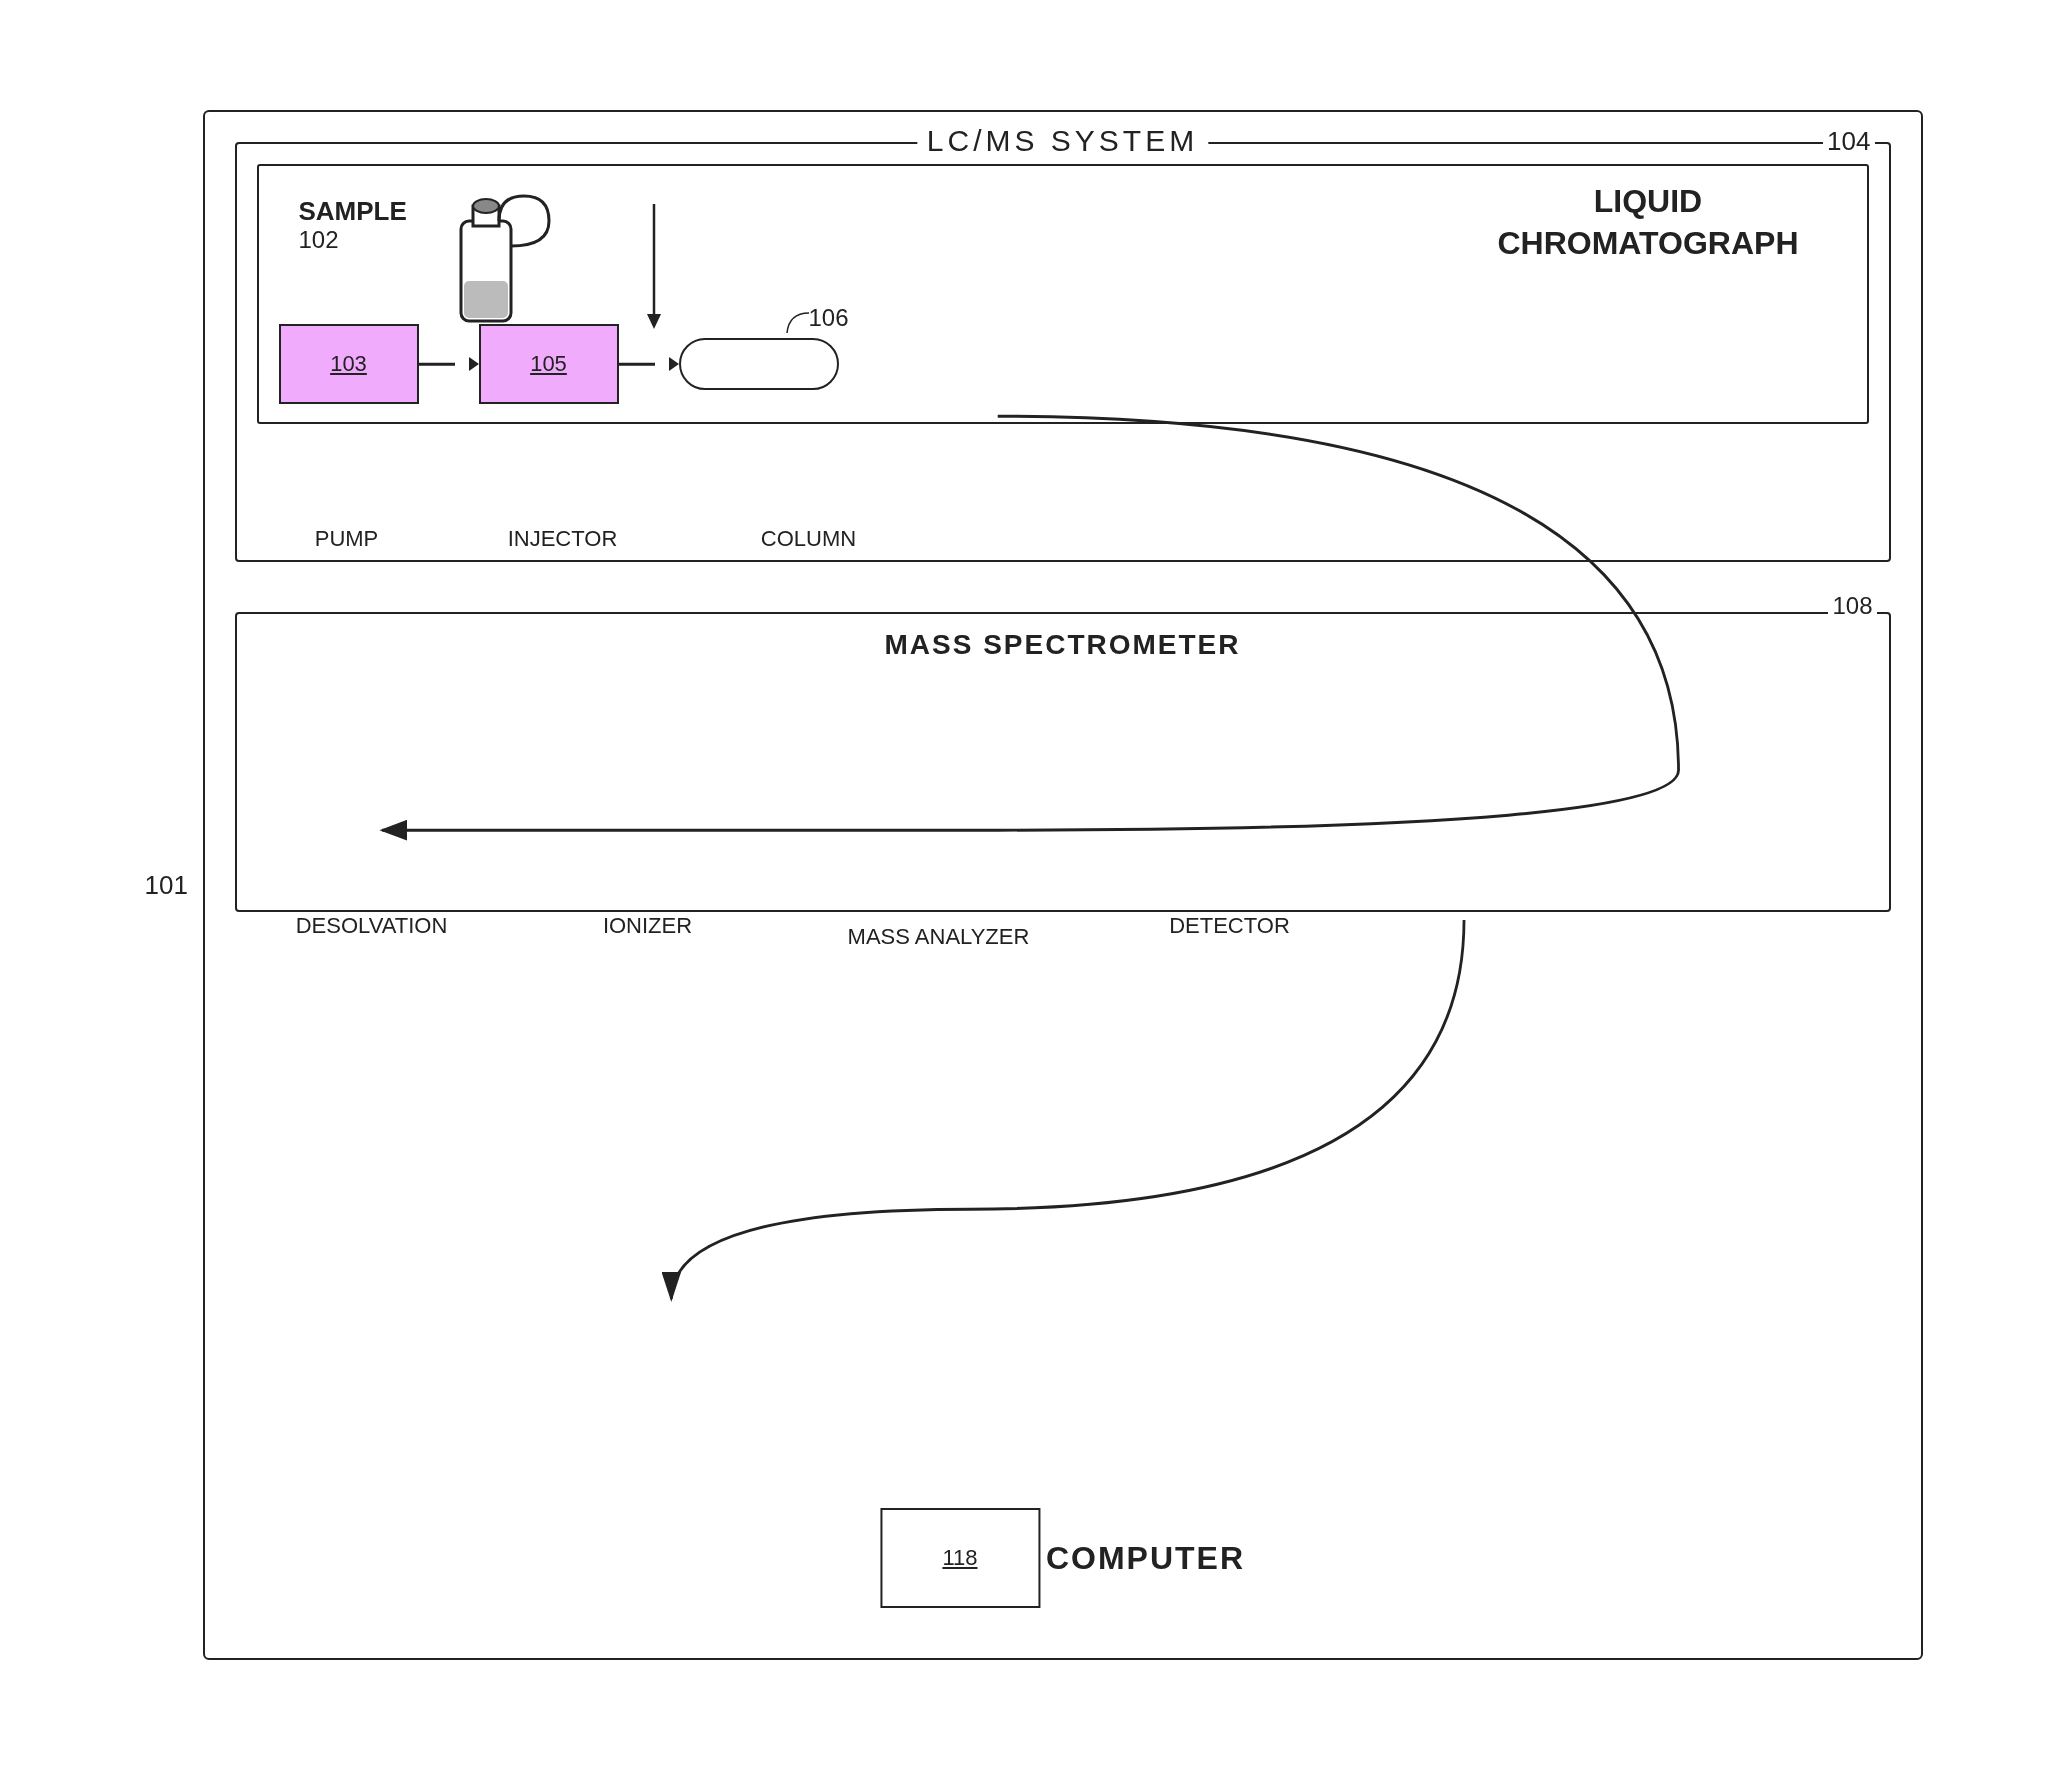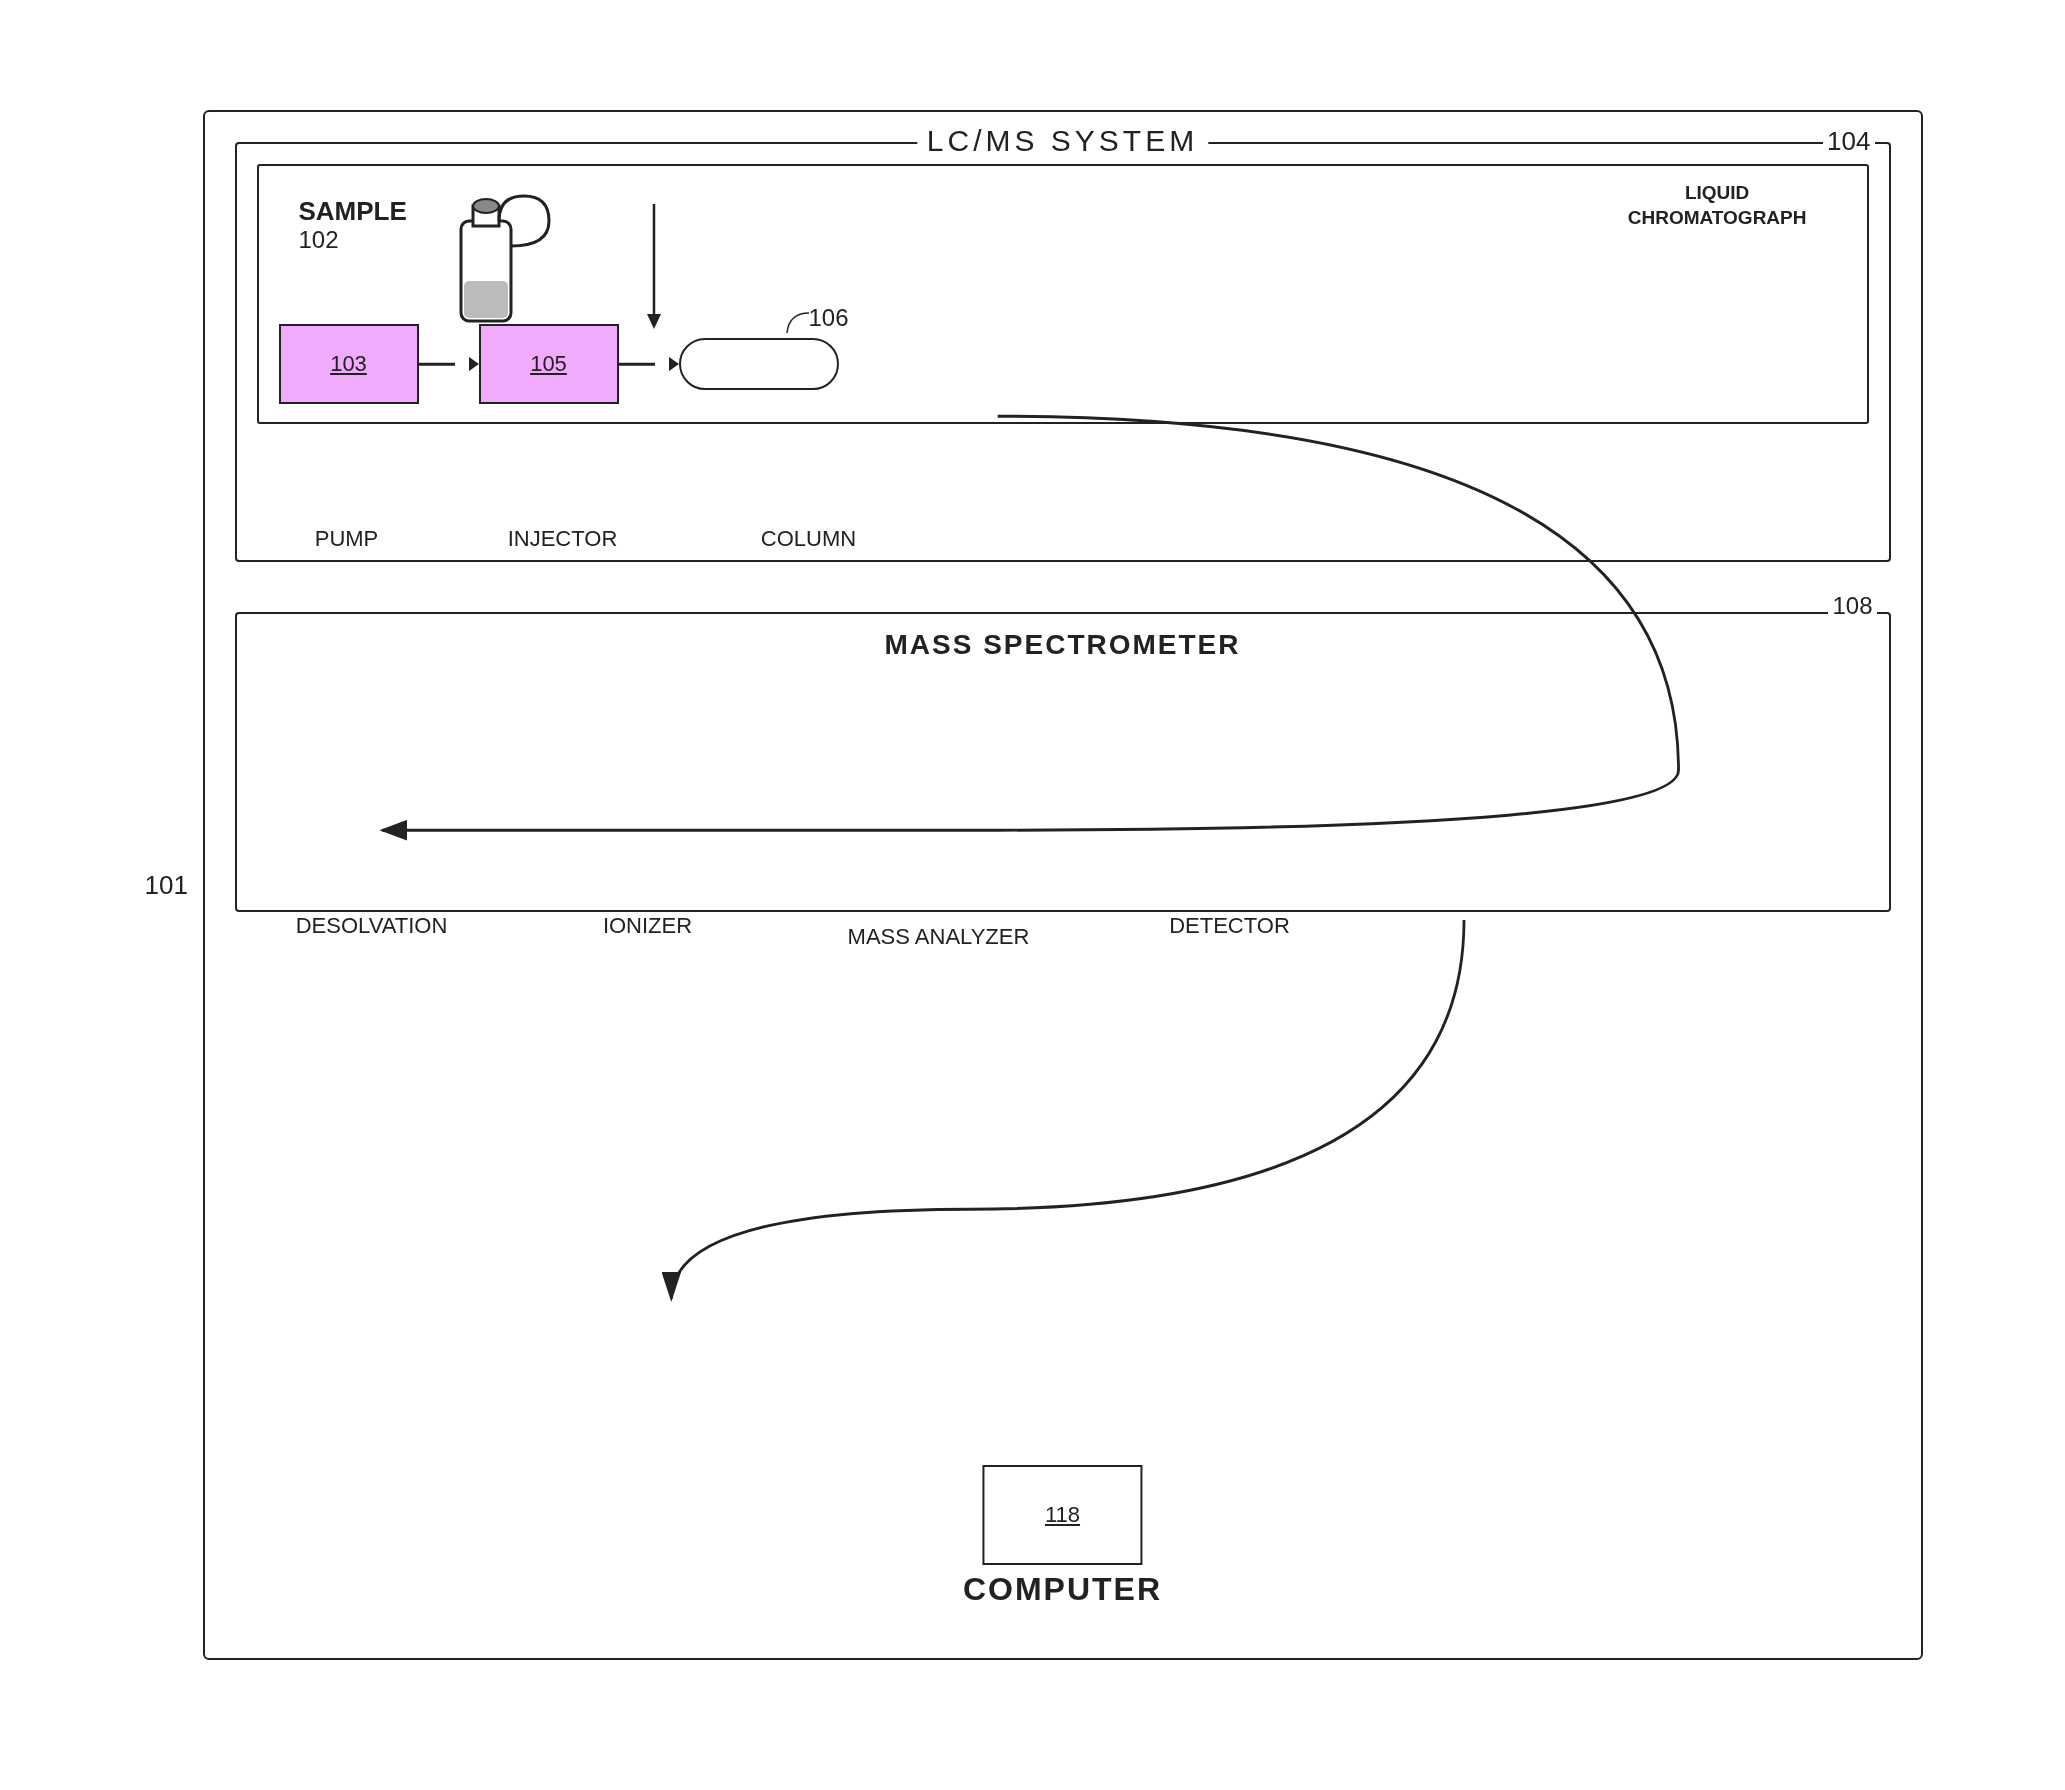--- a/index.html
+++ b/index.html
@@ -73,22 +73,22 @@
       border: 2px solid #222;
       top: 20px;
       left: 20px;
       right: 20px;
       height: 260px;
       border-radius: 3px;
     }
     .lc-title {
       position: absolute;
       top: 15px;
-      right: 60px;
-      font-size: 19px;
+      right: 68px;
+      font-size: 32px;
       font-weight: bold;
       color: #222;
       line-height: 1.3;
       text-align: center;
     }
     
     .sample-area {
       position: absolute;
       top: 20px;
       left: 30px;
@@ -325,21 +325,21 @@
         <span style="font-size:22px;color:#222;width:170px;text-align:center;">DESOLVATION</span>
         <span style="font-size:22px;color:#222;width:90px;"></span>
         <span style="font-size:22px;color:#222;width:170px;text-align:center;">IONIZER</span>
         <span style="font-size:22px;color:#222;width:90px;"></span>
         <span style="font-size:22px;color:#222;width:200px;text-align:center;margin-top:11px;">MASS ANALYZER</span>
         <span style="font-size:22px;color:#222;width:90px;"></span>
         <span style="font-size:22px;color:#222;width:170px;text-align:center;">DETECTOR</span>
       </div>
     </div>
 
-    <div style="position:absolute;bottom:50px;left:50%;transform:translateX(-50%);display:flex;flex-direction:column;align-items:center;gap:6px;">
+    <div style="position:absolute;bottom:50px;left:50%;transform:translateX(-50%);display:flex;flex-direction:row;align-items:center;gap:6px;">
       <div class="computer-box">
         <span class="comp-label">118</span>
       </div>
       <span class="computer-label-name">COMPUTER</span>
     </div>
 
     <svg class="diagram-overlay" viewBox="0 0 1840 1550" preserveAspectRatio="none">
 
       <path d="M850 305 Q1580 305 1580 660 Q1580 720 850 720 Q200 720 190 720" fill="none" stroke="#222" stroke-width="3" marker-end="url(#arrowhead)"></path>
 

